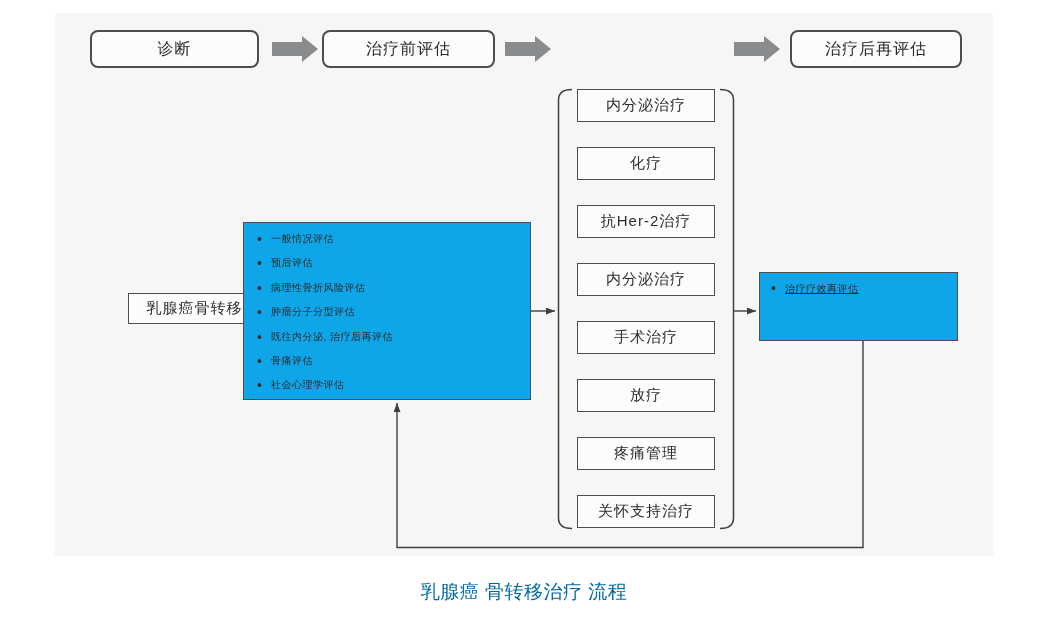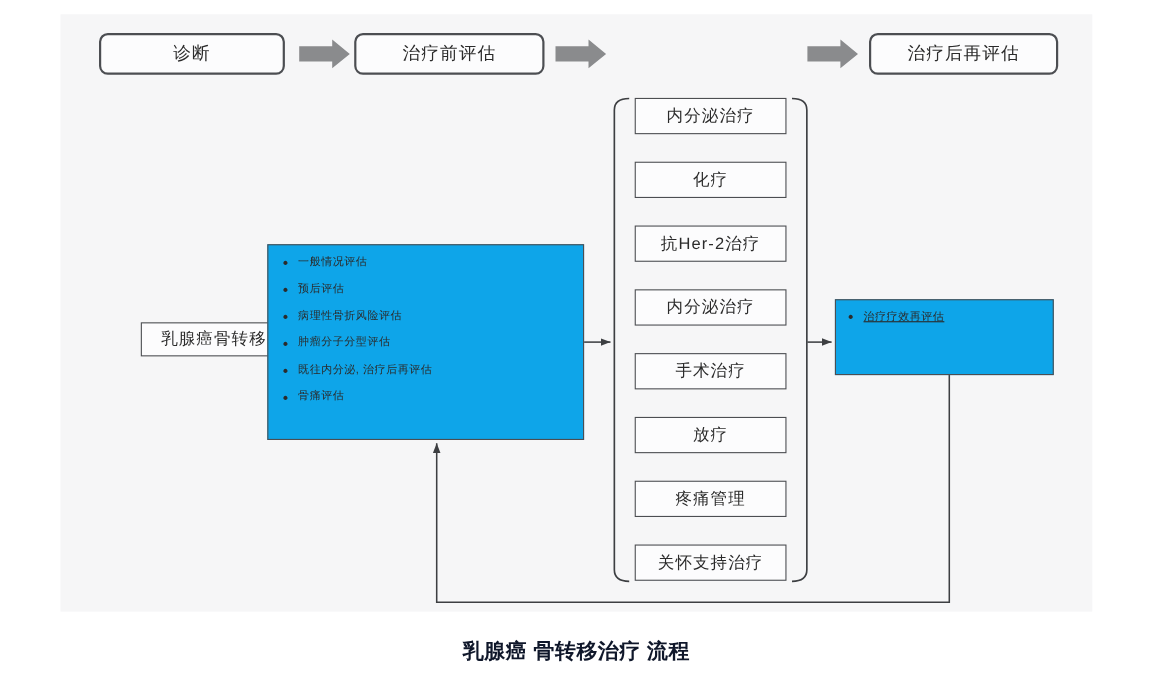--- a/index.html
+++ b/index.html
@@ -86,23 +86,23 @@
     font-size: 15px;
     letter-spacing: 1px;
     white-space: nowrap;
   }
   .caption {
     position: absolute;
     left: 55px; top: 579px;
     width: 938px;
     text-align: center;
     font-size: 19px;
-    font-weight: bold;
+    font-weight: normal;
     letter-spacing: 0.5px;
-    color: #0f172a;
+    color: #0369a1;
   }
 </style>
 </head>
 <body>
 
 <div class="page">
   <div class="panel"></div>
 
   <svg class="overlay" viewBox="0 0 1064 630">
     <defs>
@@ -134,20 +134,21 @@
   <div class="box source-box">乳腺癌骨转移</div>
 
   <div class="list-box assessment-box">
     <ul>
       <li>一般情况评估</li>
       <li>预后评估</li>
       <li>病理性骨折风险评估</li>
       <li>肿瘤分子分型评估</li>
       <li>既往内分泌, 治疗后再评估</li>
       <li>骨痛评估</li>
+      <li>社会心理学评估</li>
     </ul>
   </div>
 
   <div class="treat-col">
     <div class="treat-box">内分泌治疗</div>
     <div class="treat-box">化疗</div>
     <div class="treat-box">抗Her-2治疗</div>
     <div class="treat-box">内分泌治疗</div>
     <div class="treat-box">手术治疗</div>
     <div class="treat-box">放疗</div>

